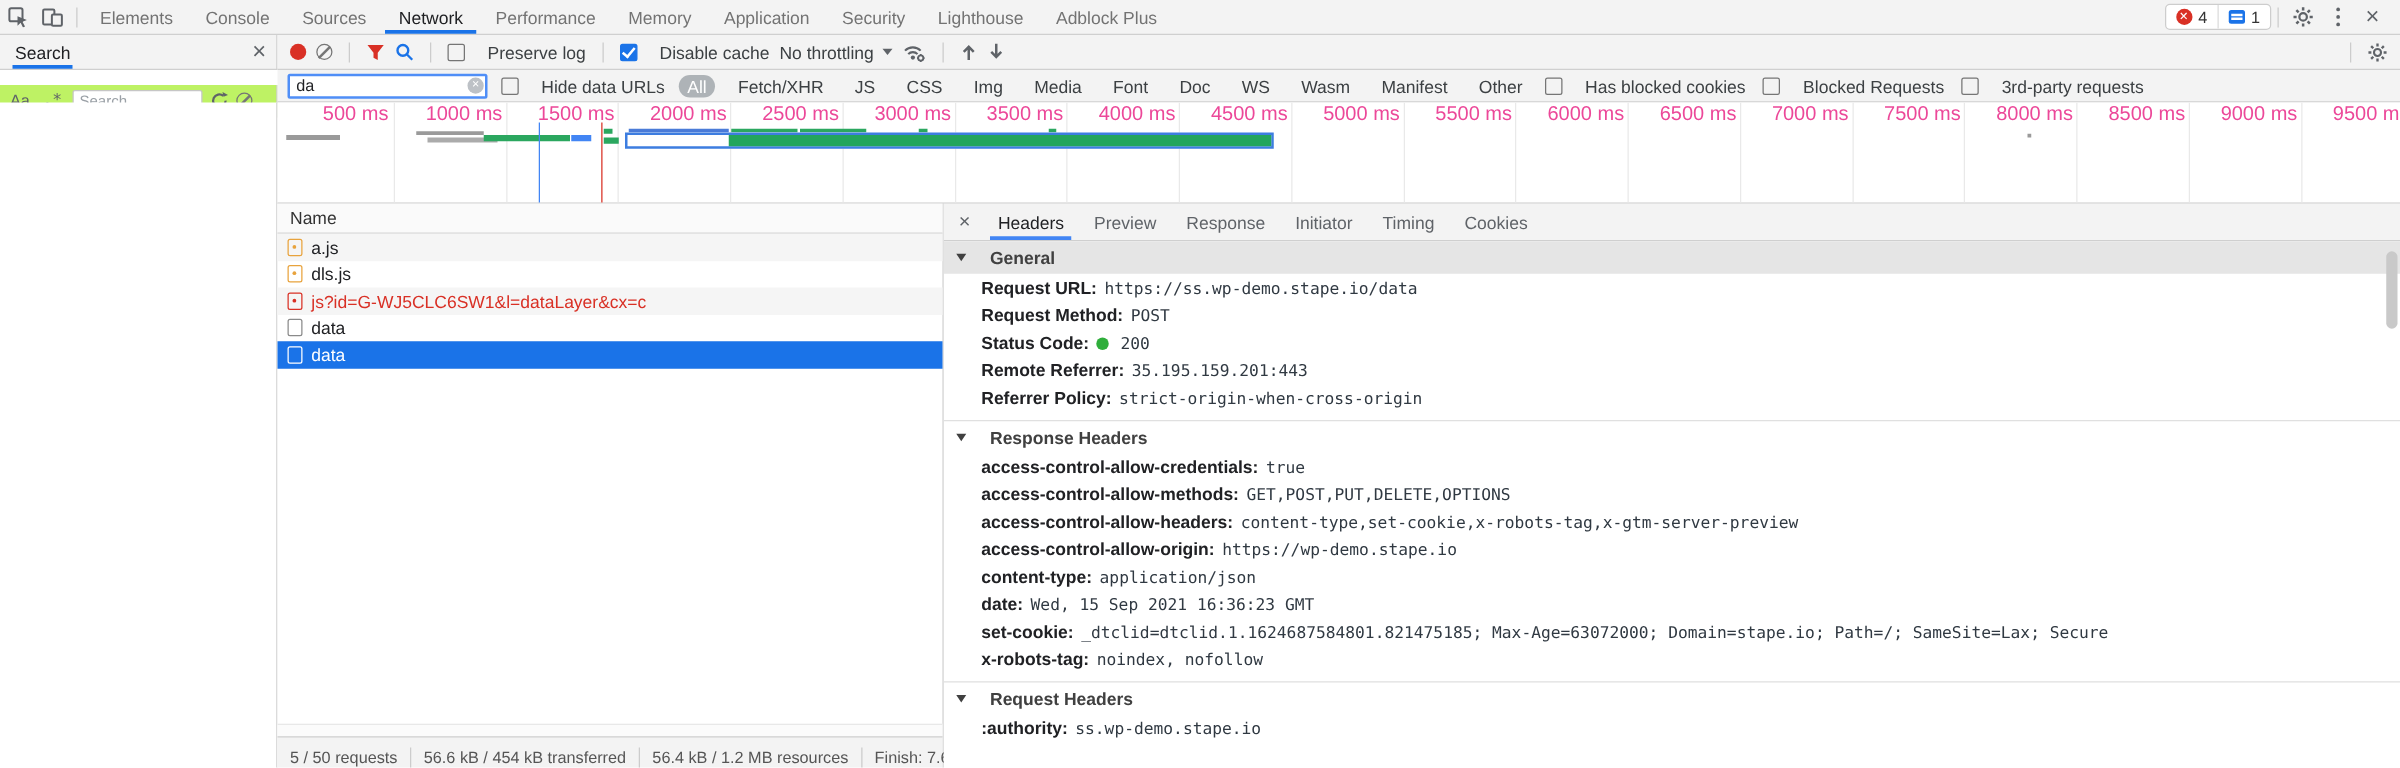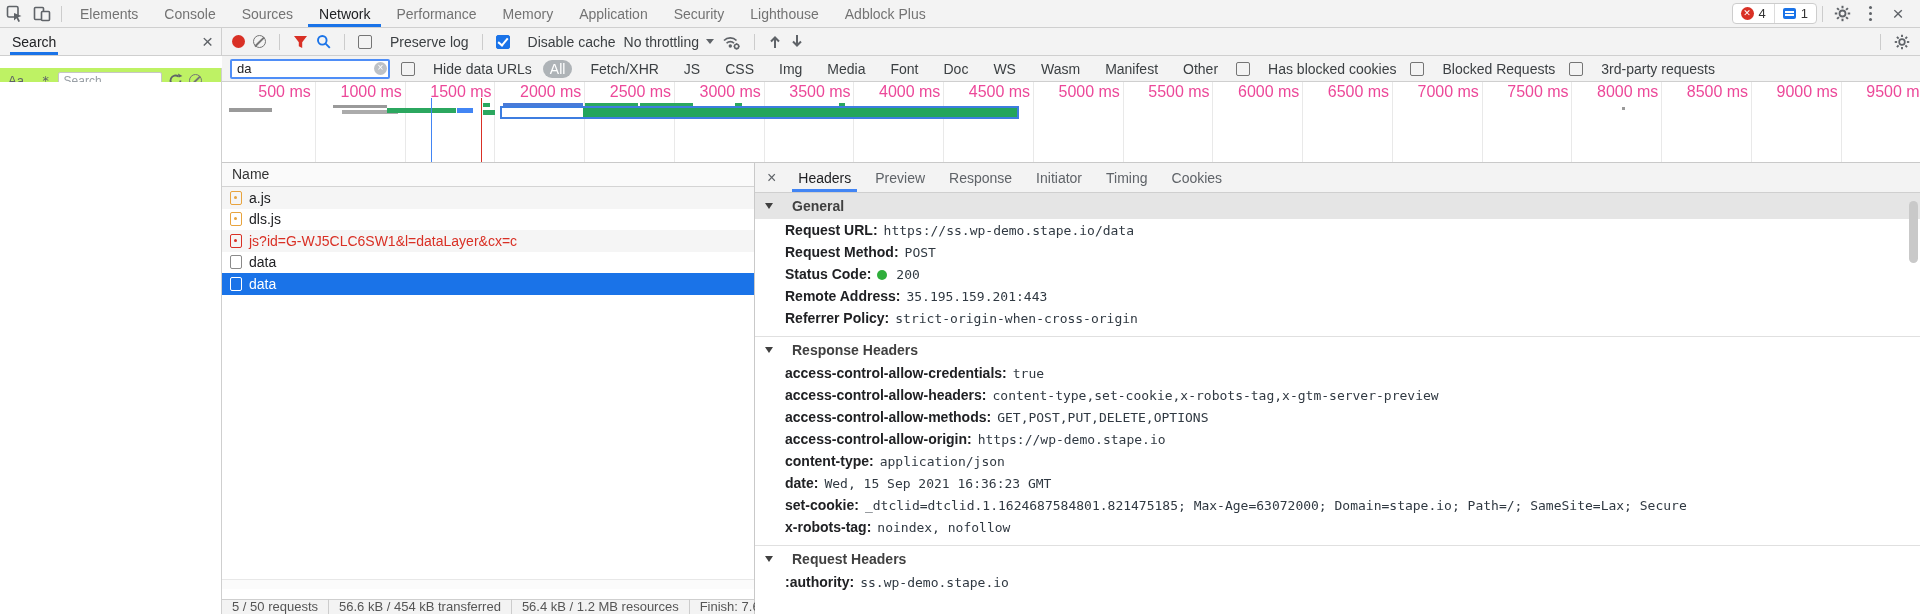--- a/index.html
+++ b/index.html
@@ -91,22 +91,22 @@
   .req-row.striped { background:#f5f5f5; }
   .req-row.error { color:#d93025; }
   .req-row.selected { background:#1a73e8; color:#fff; }
   .fileicon { width:12px; height:14px; border:1.5px solid #8a8a8a; border-radius:2px; flex:none; position:relative; }
   .icon-js .fileicon { border-color:#e8a33d; }
   .icon-js .fileicon::after { content:""; position:absolute; left:3px; top:4px; width:3px; height:3px; border-radius:50%; background:#e8a33d; }
   .error .fileicon { border-color:#d93025; }
   .error .fileicon::after { background:#d93025; }
   .selected .fileicon { border-color:#fff; }
   #hscroll-strip { position:absolute; left:0; right:0; bottom:25px; height:10px; background:#fbfbfb; border-top:1px solid #e8e8e8; }
-  #statusbar { position:absolute; left:0; right:0; bottom:0; height:15px; background:#f3f3f3; border-top:1px solid #cfcfcf;
-    display:flex; align-items:center; font-size:13px; color:#555; }
+  #statusbar { position:absolute; left:0; right:0; bottom:0; height:25px; background:#f3f3f3; border-top:1px solid #cfcfcf;
+    display:flex; align-items:flex-end; font-size:13px; color:#555; }
   .sb-item { padding:0 10px; height:16px; line-height:16px; border-right:1px solid #ccc; white-space:nowrap; }
   .sb-item:last-child { border-right:none; }
 
   
   #details { position:absolute; left:755px; top:163px; right:0; bottom:0; background:#fff; overflow:hidden; }
   #dtabs { height:30px; background:#f3f3f3; border-bottom:1px solid #cfcfcf; display:flex; align-items:center; }
   #dtab-close { padding:0 10px 0 12px; cursor:pointer; font-size:16px; color:#5f6368; }
   .dtab { position:relative; height:100%; display:flex; align-items:center; padding:0 12px; font-size:14px; color:#5f6368; cursor:pointer; }
   .dtab.active { color:#202124; }
   .dtab.active::after { content:""; position:absolute; left:6px; right:6px; bottom:0; height:3px; background:#4285f4; }
@@ -540,43 +540,43 @@
 
         <div class="kv">
           <span class="k">Request Method:</span><span class="val">POST</span>
         </div>
 
         <div class="kv">
           <span class="k">Status Code:</span><span class="status-dot show"></span><span class="val">200</span>
         </div>
 
         <div class="kv">
-          <span class="k">Remote Address:</span><span class="val">35.195.159.201:443</span>
+          <span class="k">Remote Referrer:</span><span class="val">35.195.159.201:443</span>
         </div>
 
         <div class="kv">
           <span class="k">Referrer Policy:</span><span class="val">strict-origin-when-cross-origin</span>
         </div>
       </div>
     <div class="section-head bordered">
       <span class="tri-down"></span>
       <span>Response Headers</span>
     </div>
     <div>
 
         <div class="kv">
           <span class="k">access-control-allow-credentials:</span><span class="val">true</span>
         </div>
 
         <div class="kv">
+          <span class="k">access-control-allow-methods:</span><span class="val">GET,POST,PUT,DELETE,OPTIONS</span>
+        </div>
+
+        <div class="kv">
           <span class="k">access-control-allow-headers:</span><span class="val">content-type,set-cookie,x-robots-tag,x-gtm-server-preview</span>
-        </div>
-
-        <div class="kv">
-          <span class="k">access-control-allow-methods:</span><span class="val">GET,POST,PUT,DELETE,OPTIONS</span>
         </div>
 
         <div class="kv">
           <span class="k">access-control-allow-origin:</span><span class="val">https://wp-demo.stape.io</span>
         </div>
 
         <div class="kv">
           <span class="k">content-type:</span><span class="val">application/json</span>
         </div>
 

